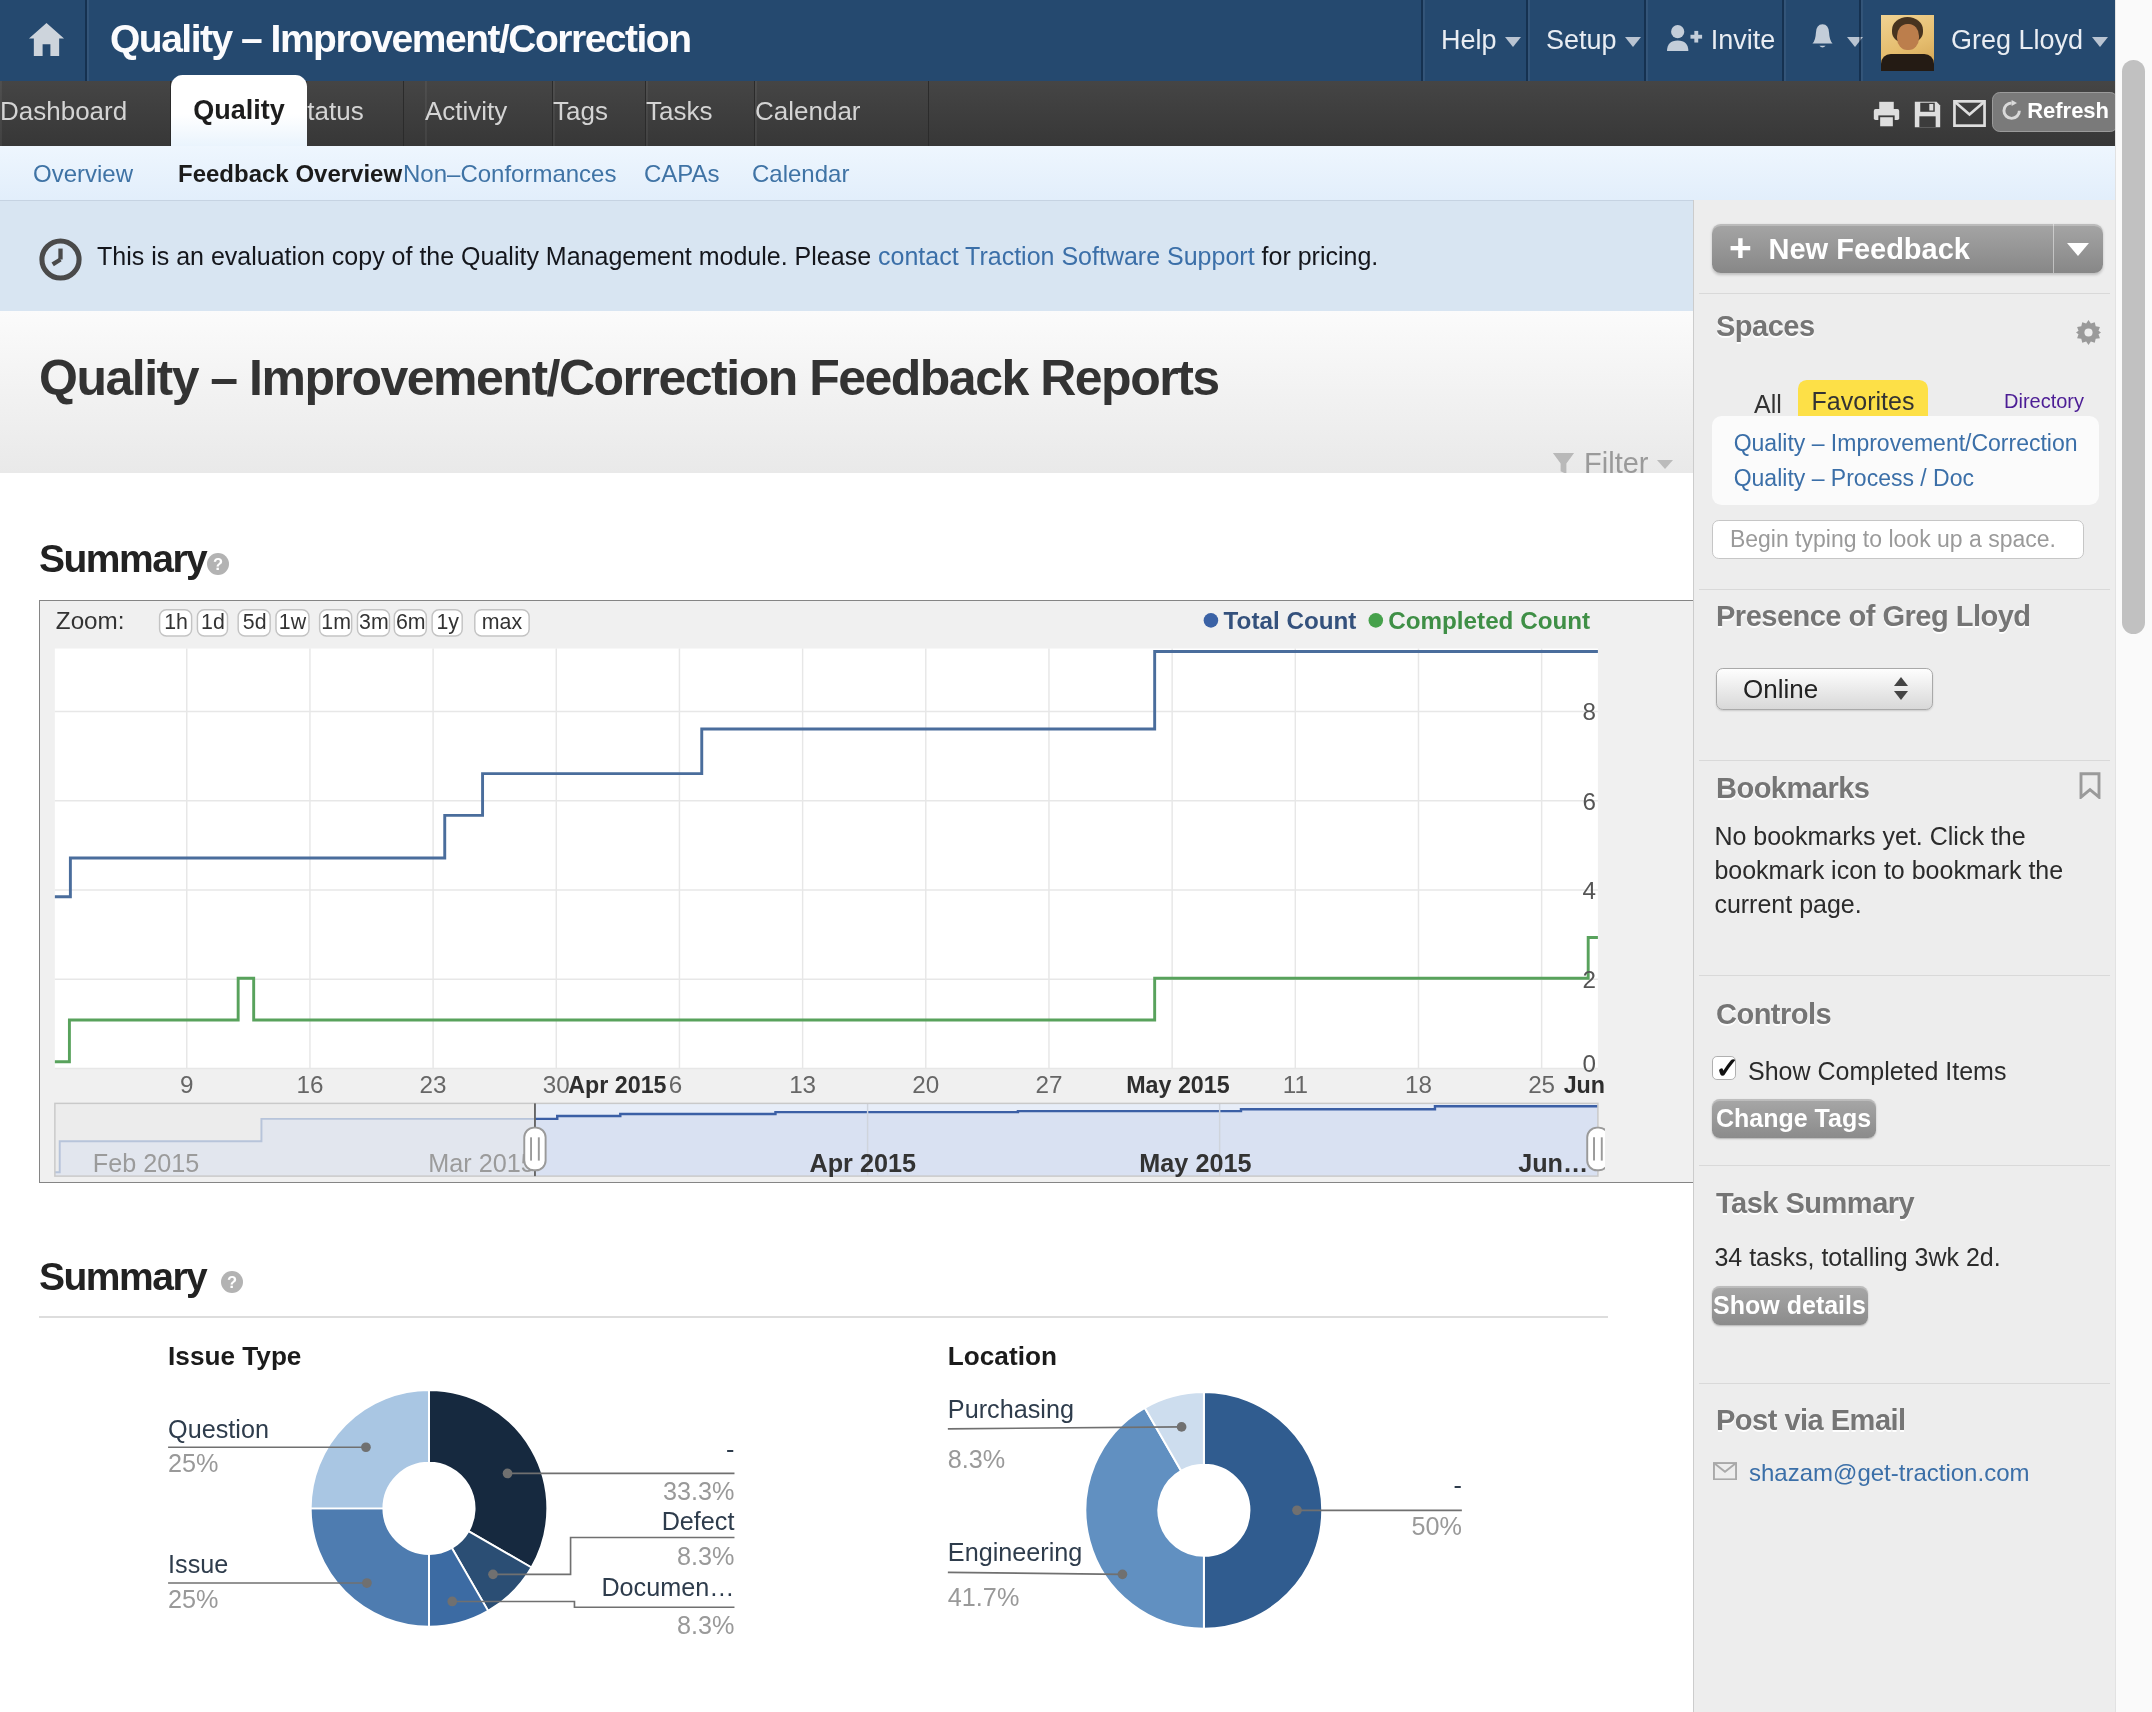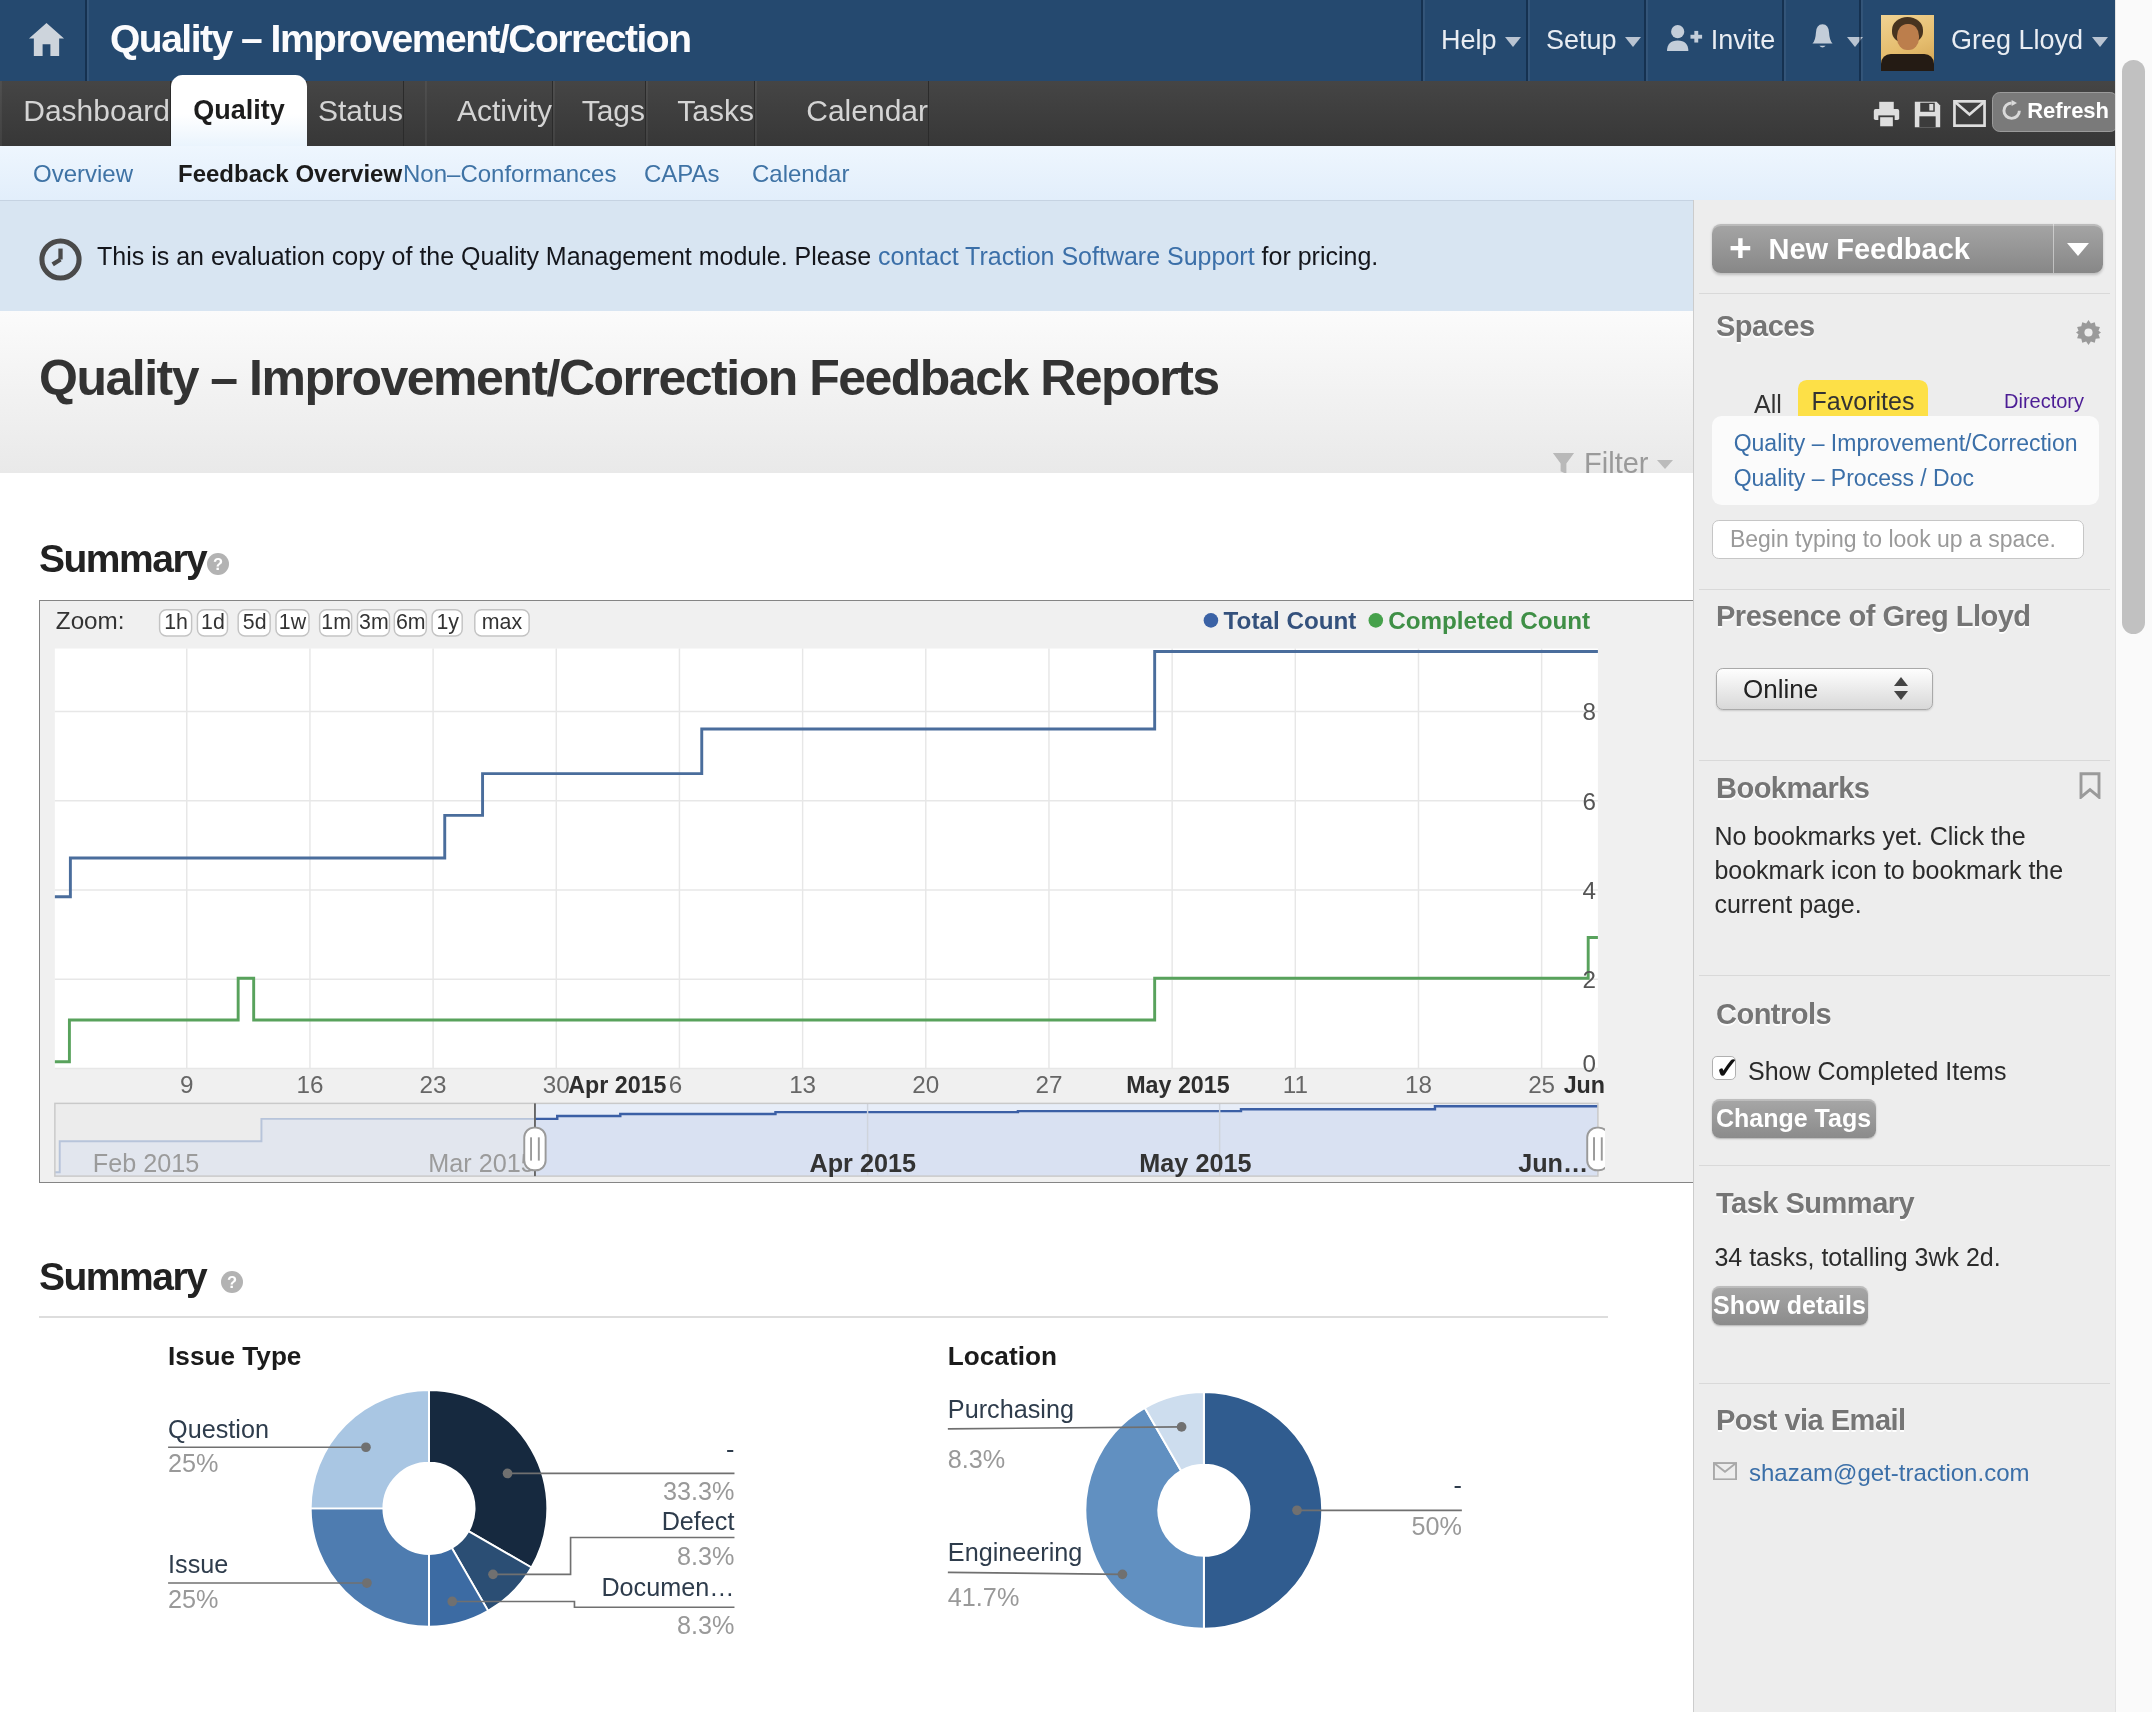--- a/index.html
+++ b/index.html
@@ -16,21 +16,21 @@
 .navitem { position:absolute; top:0; height:81px; line-height:81px; color:#e9edf3; font-size:27px; white-space:nowrap; }
 .caret { display:inline-block; width:0; height:0; border-left:8.7px solid transparent; border-right:8.7px solid transparent; border-top:10.7px solid #b9c4d2; vertical-align:middle; margin-left:8.7px; }
 #avatar { position:absolute; left:1881px; top:14.6px; width:53px; height:56px; background:linear-gradient(160deg,#f0d292 0%,#e5bd6e 55%,#cfa050 100%); overflow:hidden; }
 #avatar i { position:absolute; display:block; }
 #avatar .hair { left:10.7px; top:2.9px; width:31px; height:26px; border-radius:50% 50% 42% 42%; background:#47331f; }
 #avatar .face { left:15.5px; top:9.7px; width:22px; height:26px; border-radius:46%; background:#bc7e4c; }
 #avatar .body { left:0px; top:39px; width:53px; height:17.5px; background:#241b14; border-radius:9.7px 9.7px 0 0; }
 
 
 #tabbar { position:absolute; left:0; top:81px; width:2115px; height:65px; background:linear-gradient(#454545,#373737); }
-.tab { position:absolute; top:0; height:65px; line-height:60px; text-align:right; color:#d4d4d4; font-size:30px; border-right:1.9px solid #2b2b2b; box-shadow:inset 1.9px 0 0 rgba(255,255,255,.06); }
+.tab { position:absolute; top:0; height:65px; line-height:60px; text-align:left; color:#d4d4d4; font-size:26px; border-right:1.9px solid #2b2b2b; box-shadow:inset 1.9px 0 0 rgba(255,255,255,.06); }
 #qtab { position:absolute; left:171px; top:75px; width:136px; height:71px; background:linear-gradient(#ffffff 55%, #eaf4fd); border-radius:11.6px 11.6px 0 0; color:#1d1d1d; font-weight:700; text-align:center; line-height:70px; font-size:27px; }
 .ticon { position:absolute; top:100px; color:#dedede; }
 #refreshbtn { position:absolute; left:1992px; top:92px; width:126px; height:40px; background:#7a7a7a; border:1.9px solid #9b9b9b; border-radius:7.8px; color:#fff; font-size:22px; font-weight:700; line-height:36px; text-align:center; white-space:nowrap; }
 
 
 #subnav { position:absolute; left:0; top:146px; width:2115px; height:54px; background:linear-gradient(#eef6fe,#e2eefb); }
 .sn { position:absolute; top:0; height:54px; line-height:56px; font-size:24px; color:#3f73a5; white-space:nowrap; }
 .snb { color:#1b1b1b; font-weight:700; }
 
 

